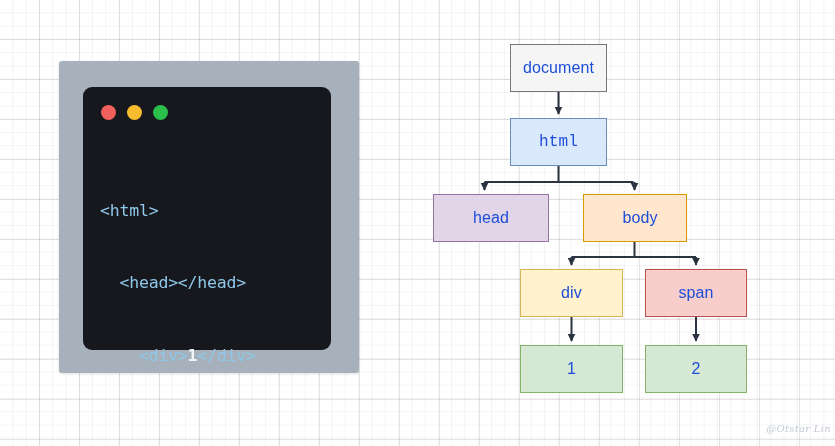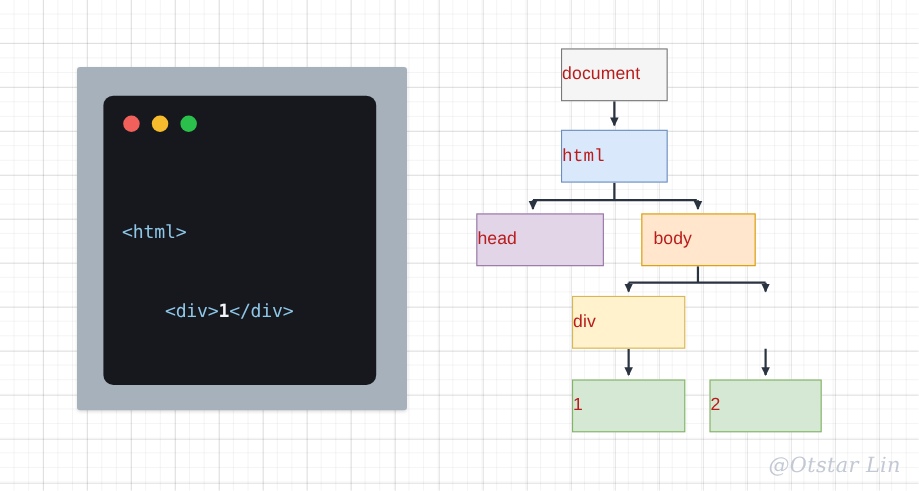--- a/index.html
+++ b/index.html
@@ -31,21 +31,20 @@
   
   .code-frame {
     position: absolute;
     left: 59px;
     top: 61px;
     width: 300px;
     height: 312px;
     background: #a7b1bb;
     border-radius: 3px;
     box-shadow: 0 1px 3px rgba(0,0,0,0.12);
-    margin-left: 11px;
   }
   .code-panel {
     position: absolute;
     left: 24px;
     top: 26px;
     width: 248px;
     height: 263px;
     background: #16181d;
     border-radius: 9px;
   }
@@ -86,39 +85,39 @@
     top: 0;
     width: 835px;
     height: 446px;
   }
   .node {
     position: absolute;
     box-sizing: border-box;
     border: 1px solid #666;
     display: flex;
     align-items: center;
-    justify-content: flex-start;
+    justify-content: center;
     font-size: 16px;
-    color: #b91c1c;
+    color: #1d4ed8;
     letter-spacing: 0.1px;
   }
   .n-document { left: 510px; top: 44px;  width: 97px;  height: 48px; background: #f5f5f5; border-color: #787878; }
   .n-html     { left: 510px; top: 118px; width: 97px;  height: 48px; background: #dae8fc; border-color: #6c8ebf; font-family: Liberation Mono, monospace; }
   .n-head     { left: 433px; top: 194px; width: 116px; height: 48px; background: #e1d5e7; border-color: #9673a6; }
   .n-body     { left: 583px; top: 194px; width: 104px; height: 48px; background: #ffe6cc; border-color: #d79b00; padding-left: 10px; }
   .n-div      { left: 520px; top: 269px; width: 103px; height: 48px; background: #fff2cc; border-color: #d6b656; }
   .n-span     { left: 645px; top: 269px; width: 102px; height: 48px; background: #f8cecc; border-color: #b85450; }
   .n-one      { left: 520px; top: 345px; width: 103px; height: 48px; background: #d5e8d4; border-color: #82b366; }
   .n-two      { left: 645px; top: 345px; width: 102px; height: 48px; background: #d5e8d4; border-color: #82b366; }
 
   .watermark {
     position: absolute;
-    right: 16px;
+    right: 4px;
     bottom: 12px;
-    font-size: 19px;
+    font-size: 10px;
     color: #c3c9d4;
     font-family: "DejaVu Serif", serif;
     font-style: italic;
     letter-spacing: 0.3px;
   }
 </style>
 </head>
 <body>
 
 <div id="canvas">
@@ -127,20 +126,21 @@
     <div class="code-panel">
 
       <div class="dots">
         <span class="dot red"></span>
         <span class="dot yellow"></span>
         <span class="dot green"></span>
       </div>
 
       <div class="code-text">
         <span class="code-line"><span>&lt;html&gt;</span></span>
+        <span class="code-line">  <span>&lt;head&gt;&lt;/head&gt;</span></span>
         <span class="code-line">    <span>&lt;div&gt;</span><span class="tok-txt">1</span><span>&lt;/div&gt;</span></span>
         
         
         
       </div>
 
     </div>
   </div>
 
   <svg class="diagram" viewBox="0 0 835 446">
@@ -176,20 +176,23 @@
     </div>
   <div class="node n-head">
       <span>head</span>
     </div>
   <div class="node n-body">
       <span>body</span>
     </div>
   <div class="node n-div">
       <span>div</span>
     </div>
+  <div class="node n-span">
+      <span>span</span>
+    </div>
   <div class="node n-one">
       <span>1</span>
     </div>
   <div class="node n-two">
       <span>2</span>
     </div>
 
   <div class="watermark">@Otstar Lin</div>
 
 </div>

